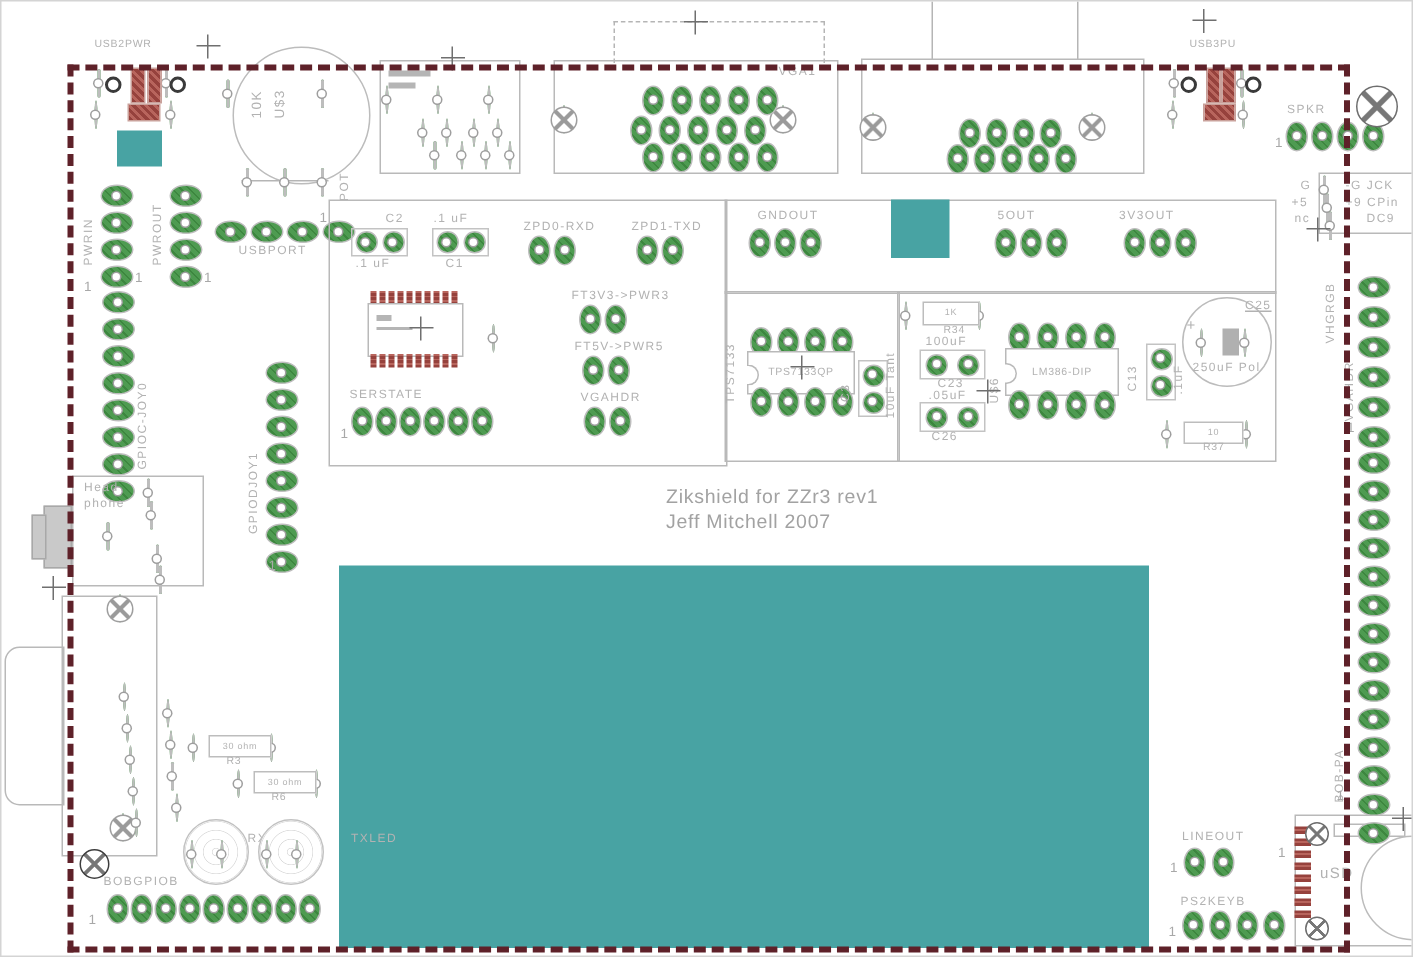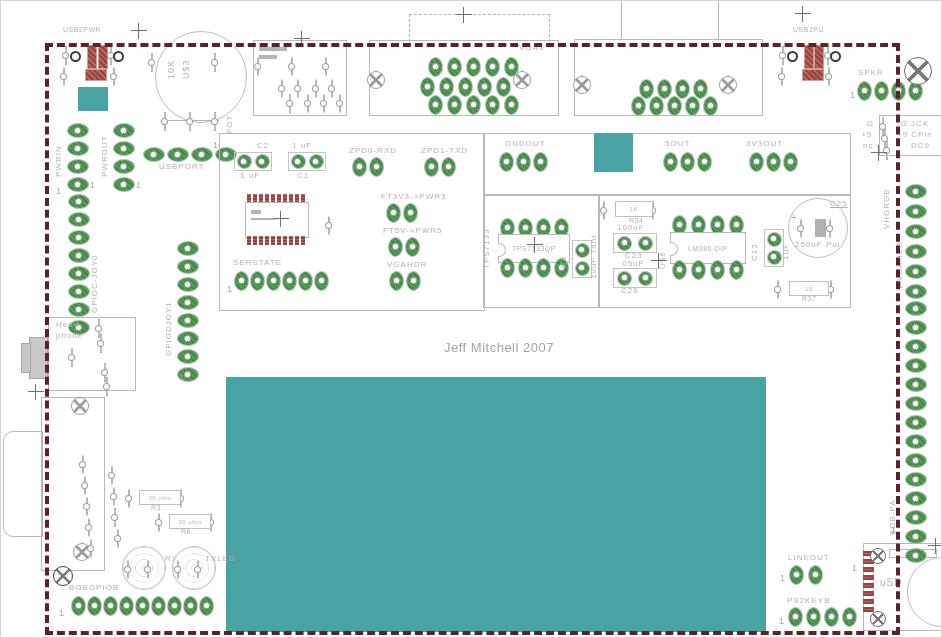--- a/index.html
+++ b/index.html
@@ -311,21 +311,21 @@
     <div class="ring" style="left:121px;top:545px;width:42px;height:42px;"></div>
     <span class="pad pw a" style="left:126px;top:560px;width:17px;"></span>
     <span class="pad pw a" style="left:144px;top:560px;width:17px;"></span>
   </div>
   <div class="lbl" style="left:164px;top:554px;">RXLED</div>
   <div class="a">
     <div class="ring" style="left:171px;top:545px;width:42px;height:42px;"></div>
     <span class="pad pw a" style="left:176px;top:560px;width:17px;"></span>
     <span class="pad pw a" style="left:194px;top:560px;width:17px;"></span>
   </div>
-  <div class="lbl" style="left:204px;top:554px;text-align:center;">TXLED</div>
+  <div class="lbl" style="left:233px;top:554px;text-align:center;">TXLED</div>
 
   
   <div class="lbl" style="left:68px;top:583px;">BOBGPIOB</div>
   <div class="hrow" style="left:70px;top:595px;gap:1px;">
       <span class="pad pt"></span>
       <span class="pad pt"></span>
       <span class="pad pt"></span>
       <span class="pad pt"></span>
       <span class="pad pt"></span>
       <span class="pad pt"></span>
@@ -531,20 +531,21 @@
     <div class="lbl" style="left:794px;top:240px;">250uF Pol</div>
   </div>
   <div class="a">
     <span class="pad prd a" style="left:776px;top:280px;"></span>
     <span class="pad prd a" style="left:827px;top:280px;"></span>
     <div class="rbody" style="left:788px;top:280px;width:38px;height:13px;">10</div>
     <div class="lbl sm" style="left:801px;top:294px;">R37</div>
   </div>
 
   
+  <div class="sub" style="left:443px;top:321px;">Zikshield for ZZr3 rev1</div>
   <div class="sub" style="left:443px;top:338px;">Jeff Mitchell 2007</div>
 
   
   <div class="lbl" style="left:787px;top:553px;">LINEOUT</div>
   <div class="hrow" style="left:788px;top:564px;gap:4px;">
       <span class="pad pt"></span>
       <span class="pad pt"></span>
     </div>
   <div class="lbl one" style="left:779px;top:573px;">1</div>
 

